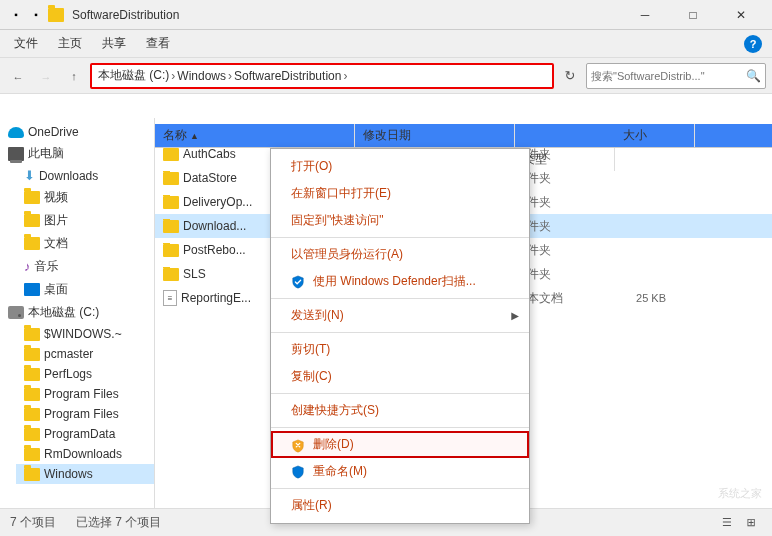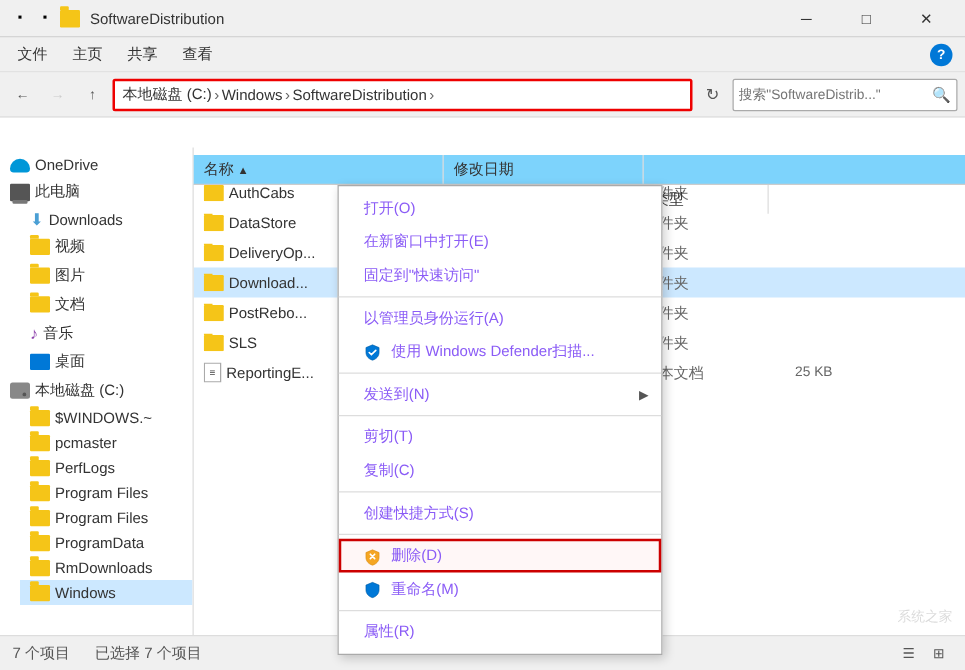--- a/index.html
+++ b/index.html
@@ -166,21 +166,21 @@
       height: calc(536px - 30px - 28px - 36px - 28px);
     }
 
     
     .column-headers {
       position: absolute;
       top: 124px;
       left: 155px;
       right: 0;
       height: 24px;
-      background: #7dd3fc;
+      background: #3b82f6;
       display: flex;
       align-items: center;
       border-bottom: 1px solid #ccc;
       z-index: 1;
     }
     .col-header {
       padding: 0 8px;
       font-size: 12px;
       color: #333;
       cursor: pointer;
@@ -332,21 +332,21 @@
       box-shadow: 2px 2px 8px rgba(0,0,0,0.2);
       z-index: 100;
       padding: 4px 0;
     }
     .ctx-item {
       display: flex;
       align-items: center;
       padding: 5px 20px;
       cursor: pointer;
       font-size: 12px;
-      color: #8b5cf6;
+      color: #c2410c;
       gap: 8px;
       position: relative;
     }
     .ctx-item.has-sub::after {
       content: '▶';
       position: absolute;
       right: 10px;
       font-size: 10px;
       color: #555;
     }
@@ -416,20 +416,23 @@
   <div class="col-header col-name">
     <span>名称</span>
     <span style="font-size:9px;">▲</span>
   </div>
   <div class="col-header col-date">
     <span>修改日期</span>
   </div>
   <div class="col-header col-type">
     <span>类型</span>
   </div>
+  <div class="col-header col-size">
+    <span>大小</span>
+  </div>
 </div>
 
 <div class="main-layout" style="position:absolute; top:118px; left:0; right:0; bottom:28px;">
 
   <div class="sidebar">
 
     <div class="sidebar-item">
       <div style="width:16px;height:11px;background:#0097d8;border-radius:8px 8px 3px 3px;flex-shrink:0;"></div>
       <span>OneDrive</span>
     </div>

